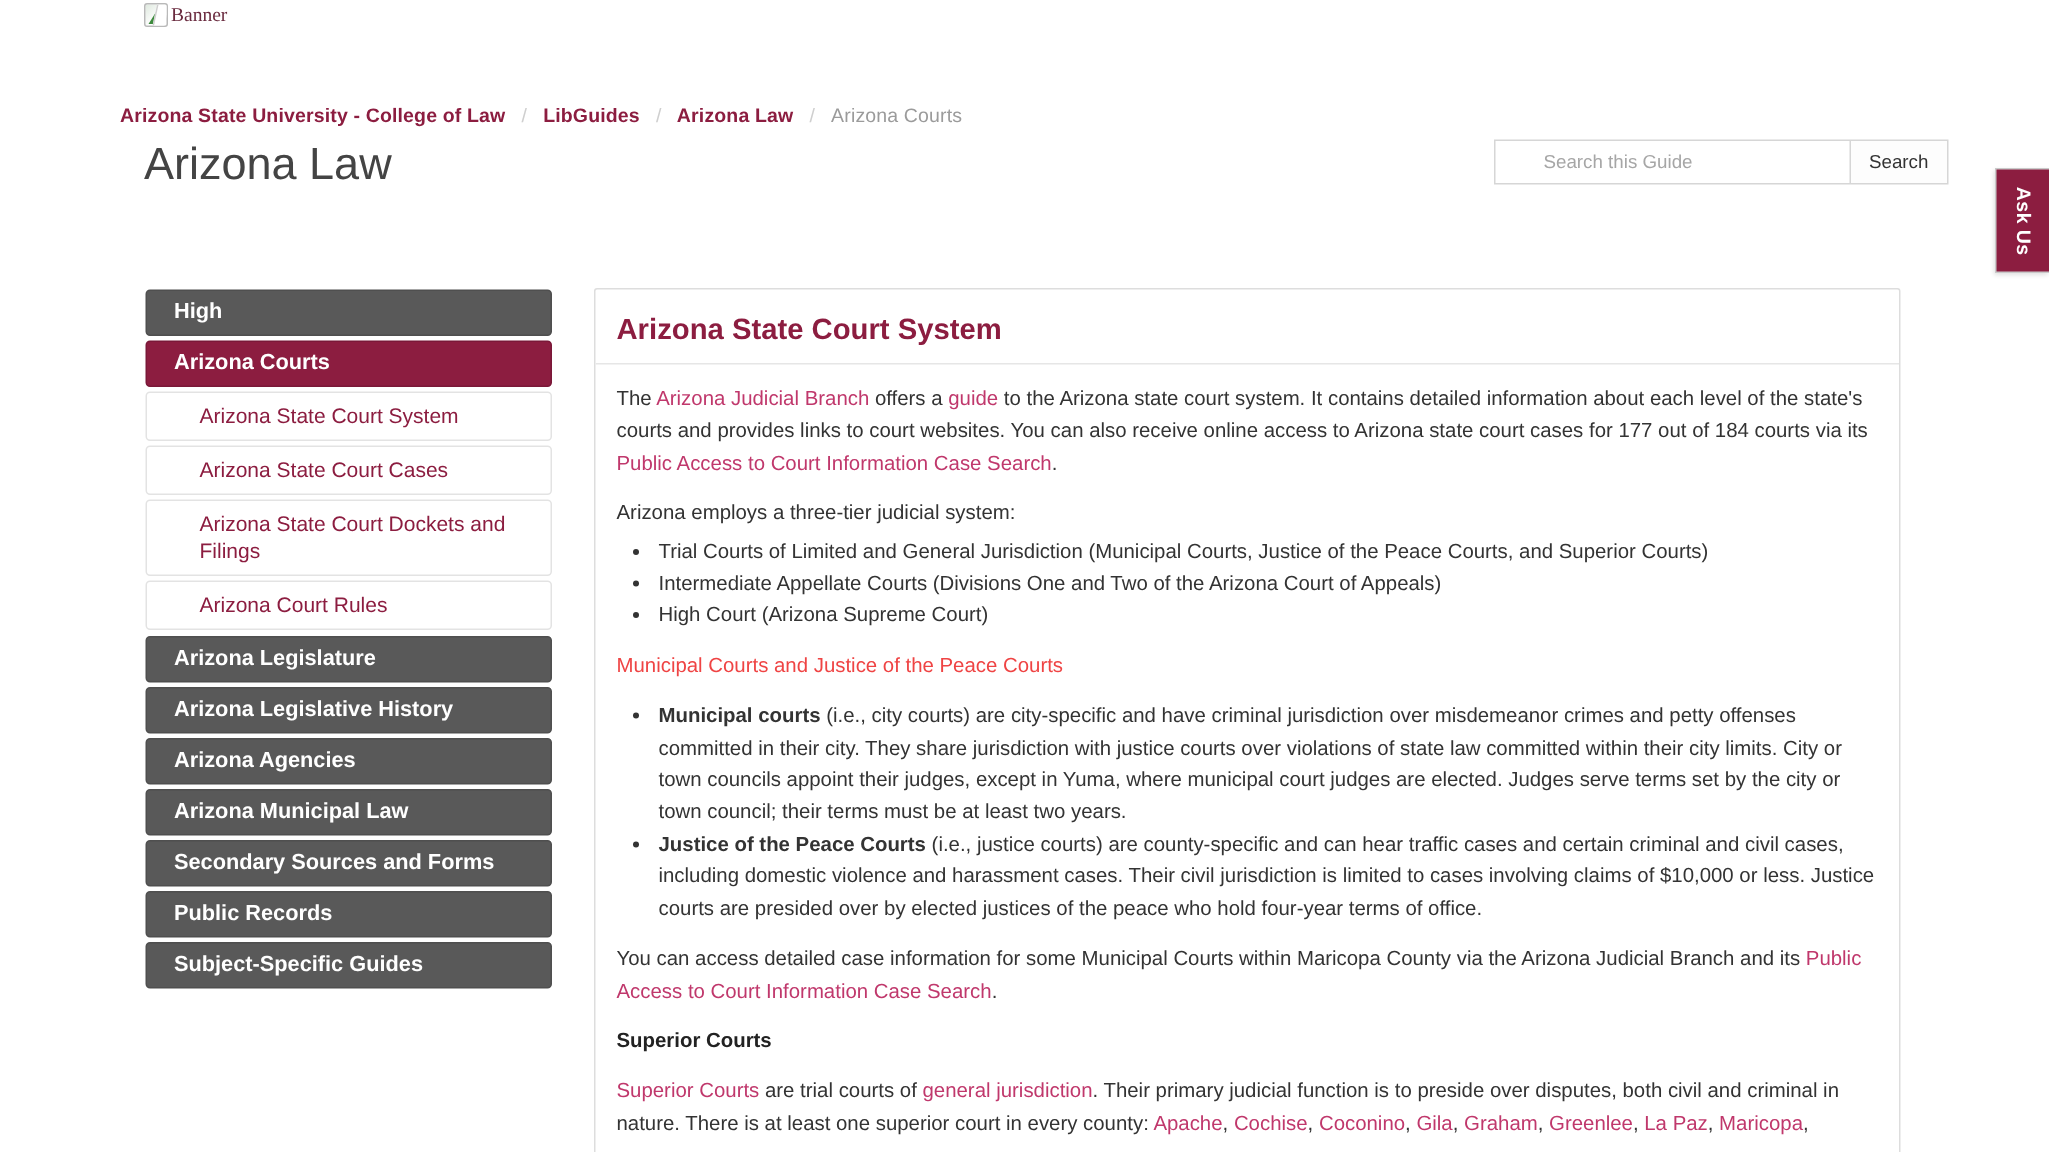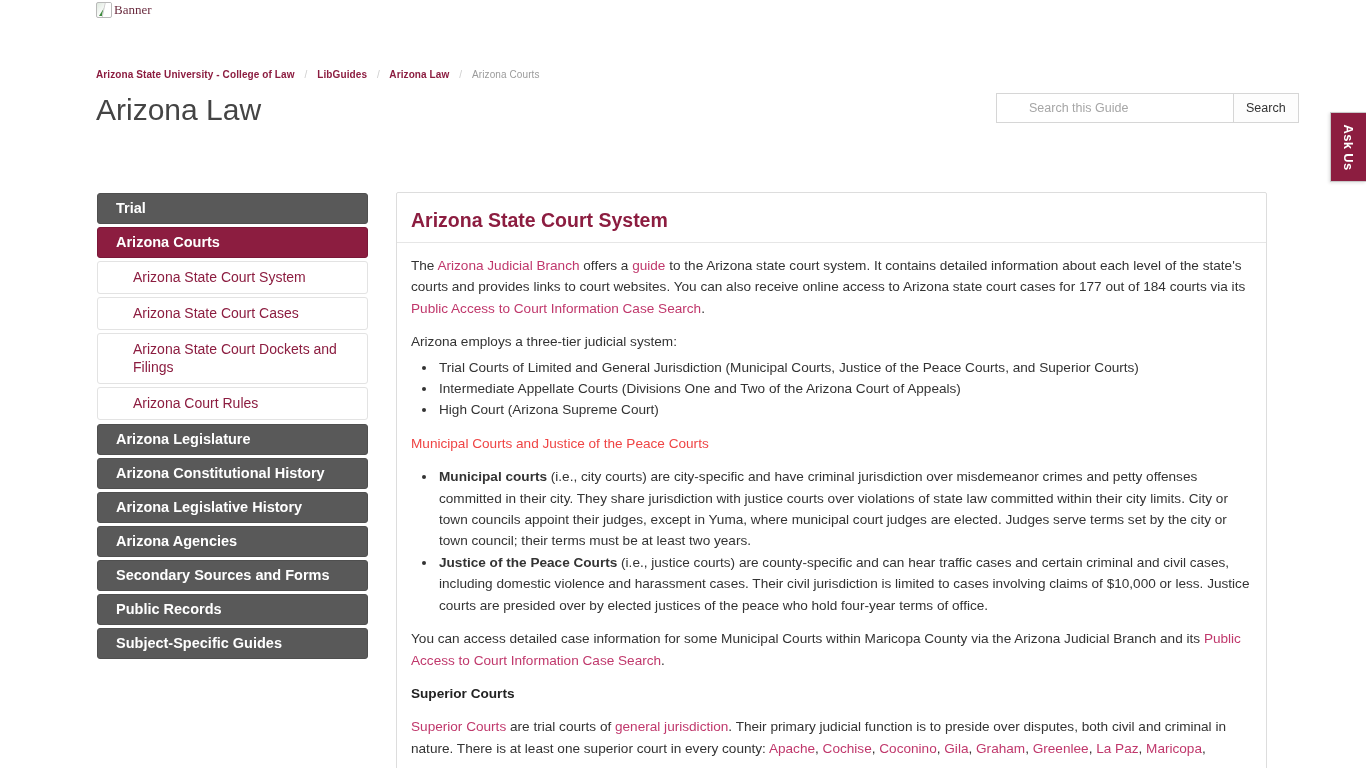--- a/index.html
+++ b/index.html
@@ -42,22 +42,22 @@
   }
   .broken-img-glyph:after {
     content: ""; position: absolute; right: 0; top: 0;
     width: 7px; height: 16px; background: #ffffff;
     border-left: 1px solid #cfcfcf;
     transform: skewX(-12deg);
   }
 
   
   .breadcrumb {
-    position: absolute; left: 96px; top: 69px;
-    font-size: 10px; font-weight: bold;
+    position: absolute; left: 80px; top: 69px;
+    font-size: 13px; font-weight: bold;
     letter-spacing: .1px;
   }
   .breadcrumb a { color: #8c1d40; text-decoration: none; }
   .breadcrumb .sep { color: #cfcfcf; font-weight: normal; margin: 0 7px; }
   .breadcrumb .current { color: #9b9b9b; font-weight: normal; }
 
   
   .page-title {
     position: absolute; left: 96px; top: 93px;
     font-size: 30px; font-weight: normal; color: #444444;
@@ -204,40 +204,40 @@
   <div class="search-box">
     <input class="search-input" type="text" placeholder="Search this Guide" style="">
     <button class="search-btn">Search</button>
   </div>
 
   <div class="ask-us">
     <span>Ask Us</span>
   </div>
 
   <nav class="sidebar">
-    <a class="nav-item" href="#">Trial</a>
+    <a class="nav-item" href="#">High</a>
     <a class="nav-item active" href="#">Arizona Courts</a>
     <ul class="subnav">
       <li>
           <a class="sub-item" href="#">Arizona State Court System</a>
         </li>
       <li>
           <a class="sub-item" href="#">Arizona State Court Cases</a>
         </li>
       <li>
           <a class="sub-item" href="#">Arizona State Court Dockets and Filings</a>
         </li>
       <li>
           <a class="sub-item" href="#">Arizona Court Rules</a>
         </li>
     </ul>
     <a class="nav-item" href="#">Arizona Legislature</a>
-    <a class="nav-item" href="#">Arizona Constitutional History</a>
     <a class="nav-item" href="#">Arizona Legislative History</a>
     <a class="nav-item" href="#">Arizona Agencies</a>
+    <a class="nav-item" href="#">Arizona Municipal Law</a>
     <a class="nav-item" href="#">Secondary Sources and Forms</a>
     <a class="nav-item" href="#">Public Records</a>
     <a class="nav-item" href="#">Subject-Specific Guides</a>
   </nav>
 
   <section class="content-box">
     <div class="content-header">
       <h2>Arizona State Court System</h2>
     </div>
     <div class="content-body">

